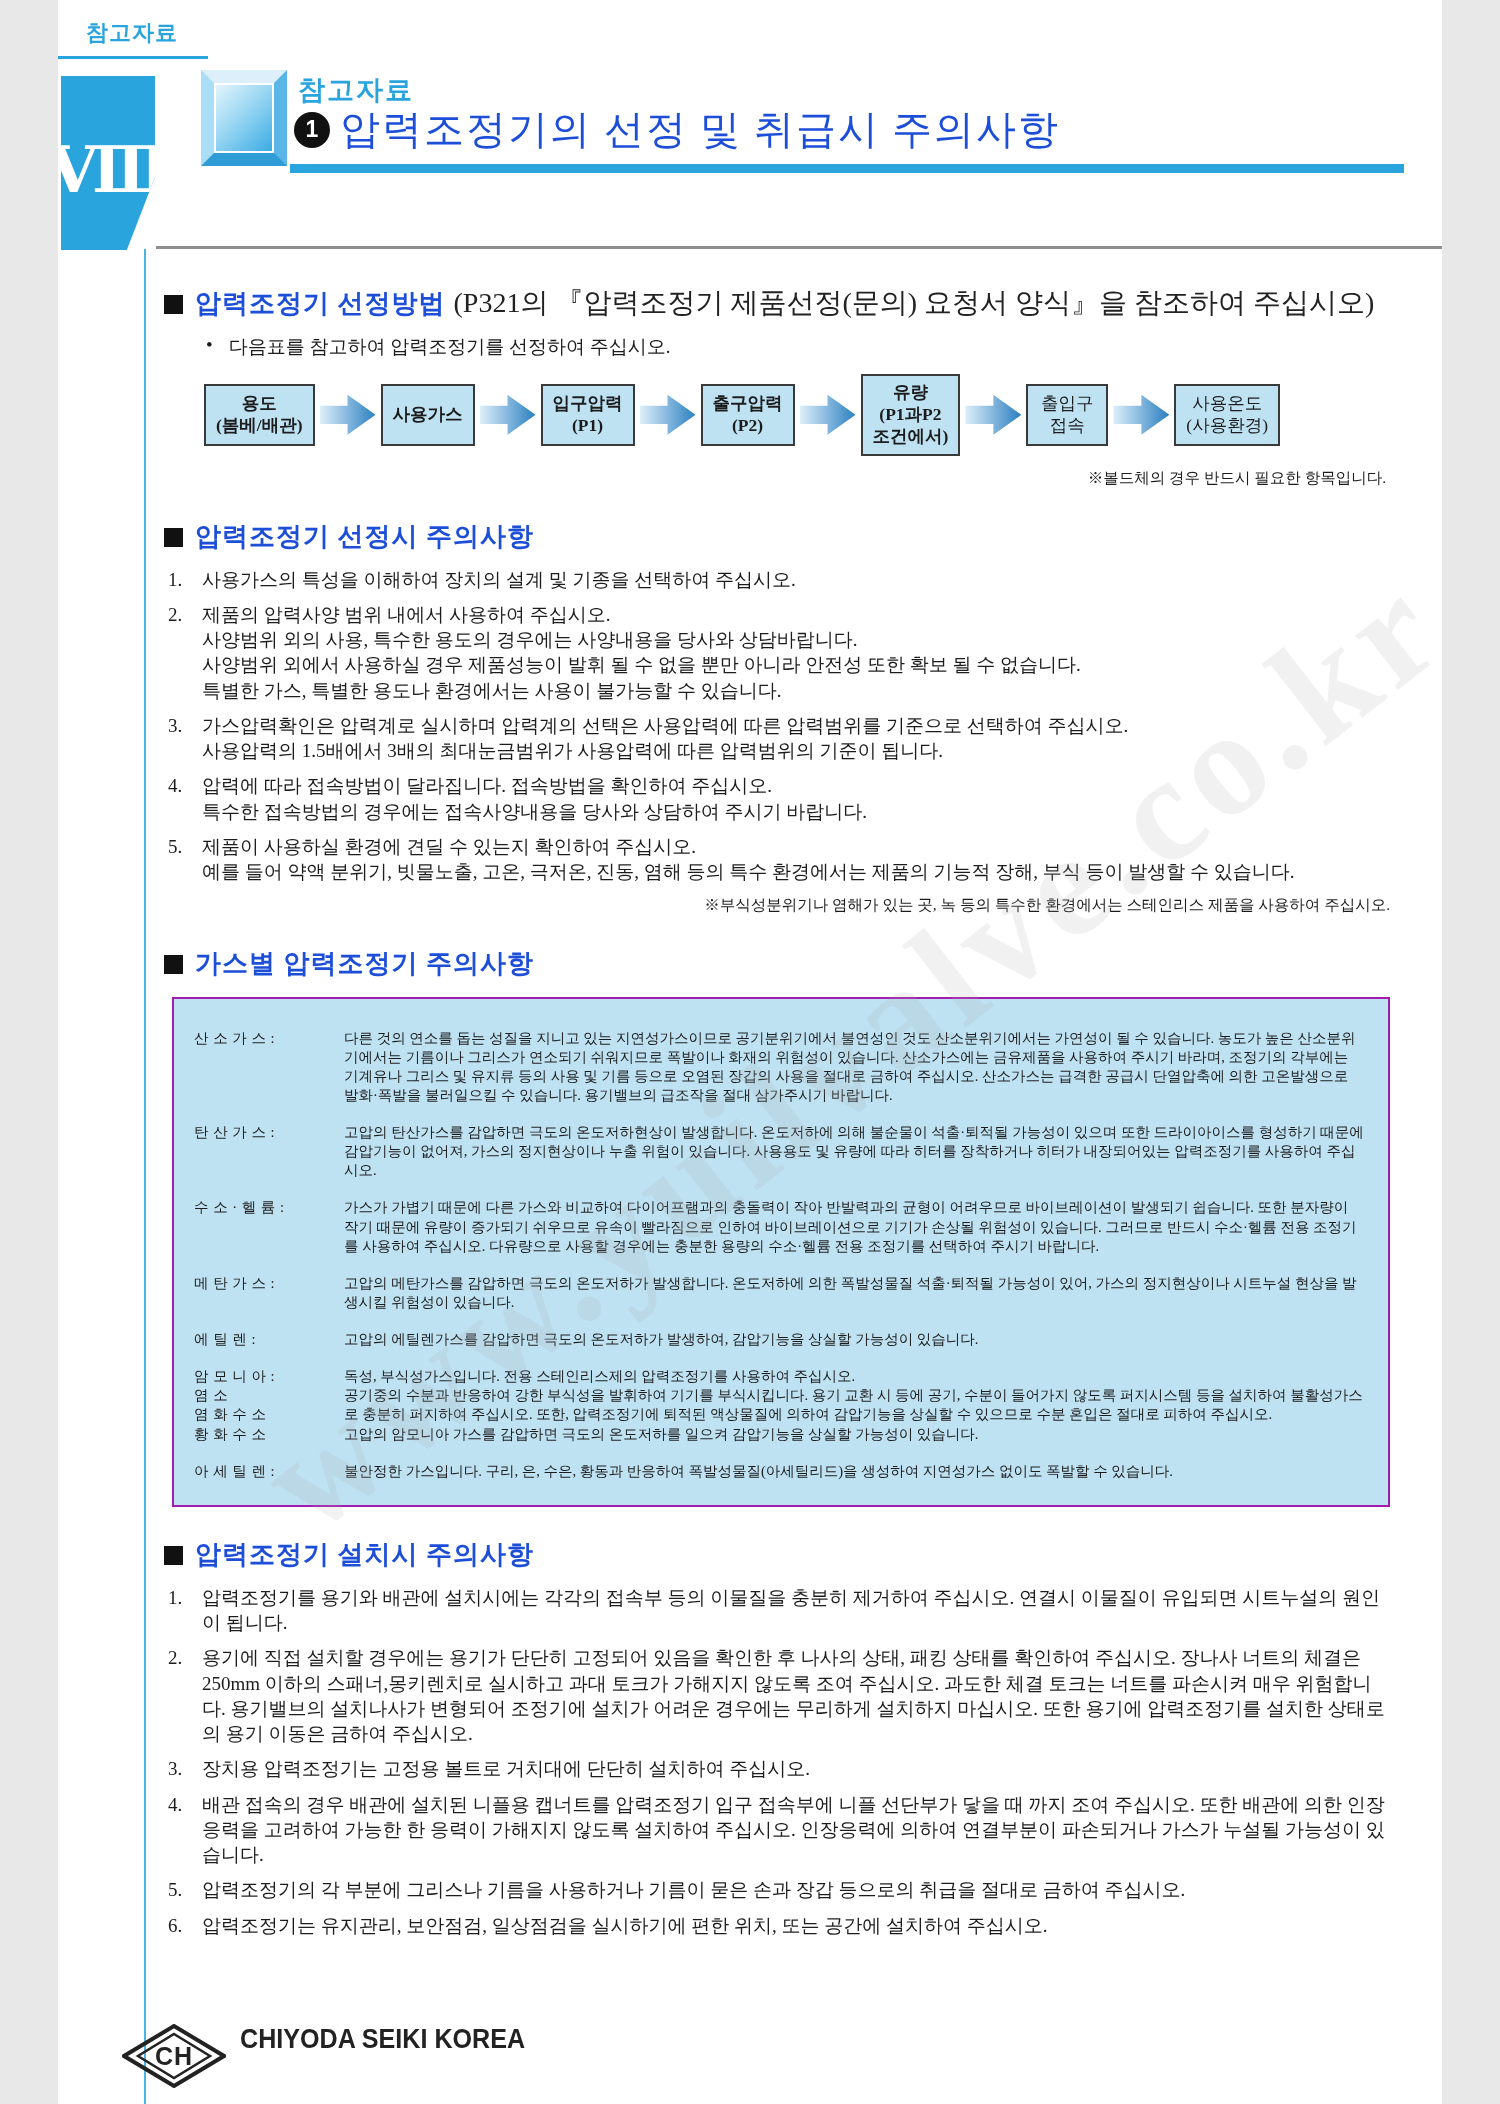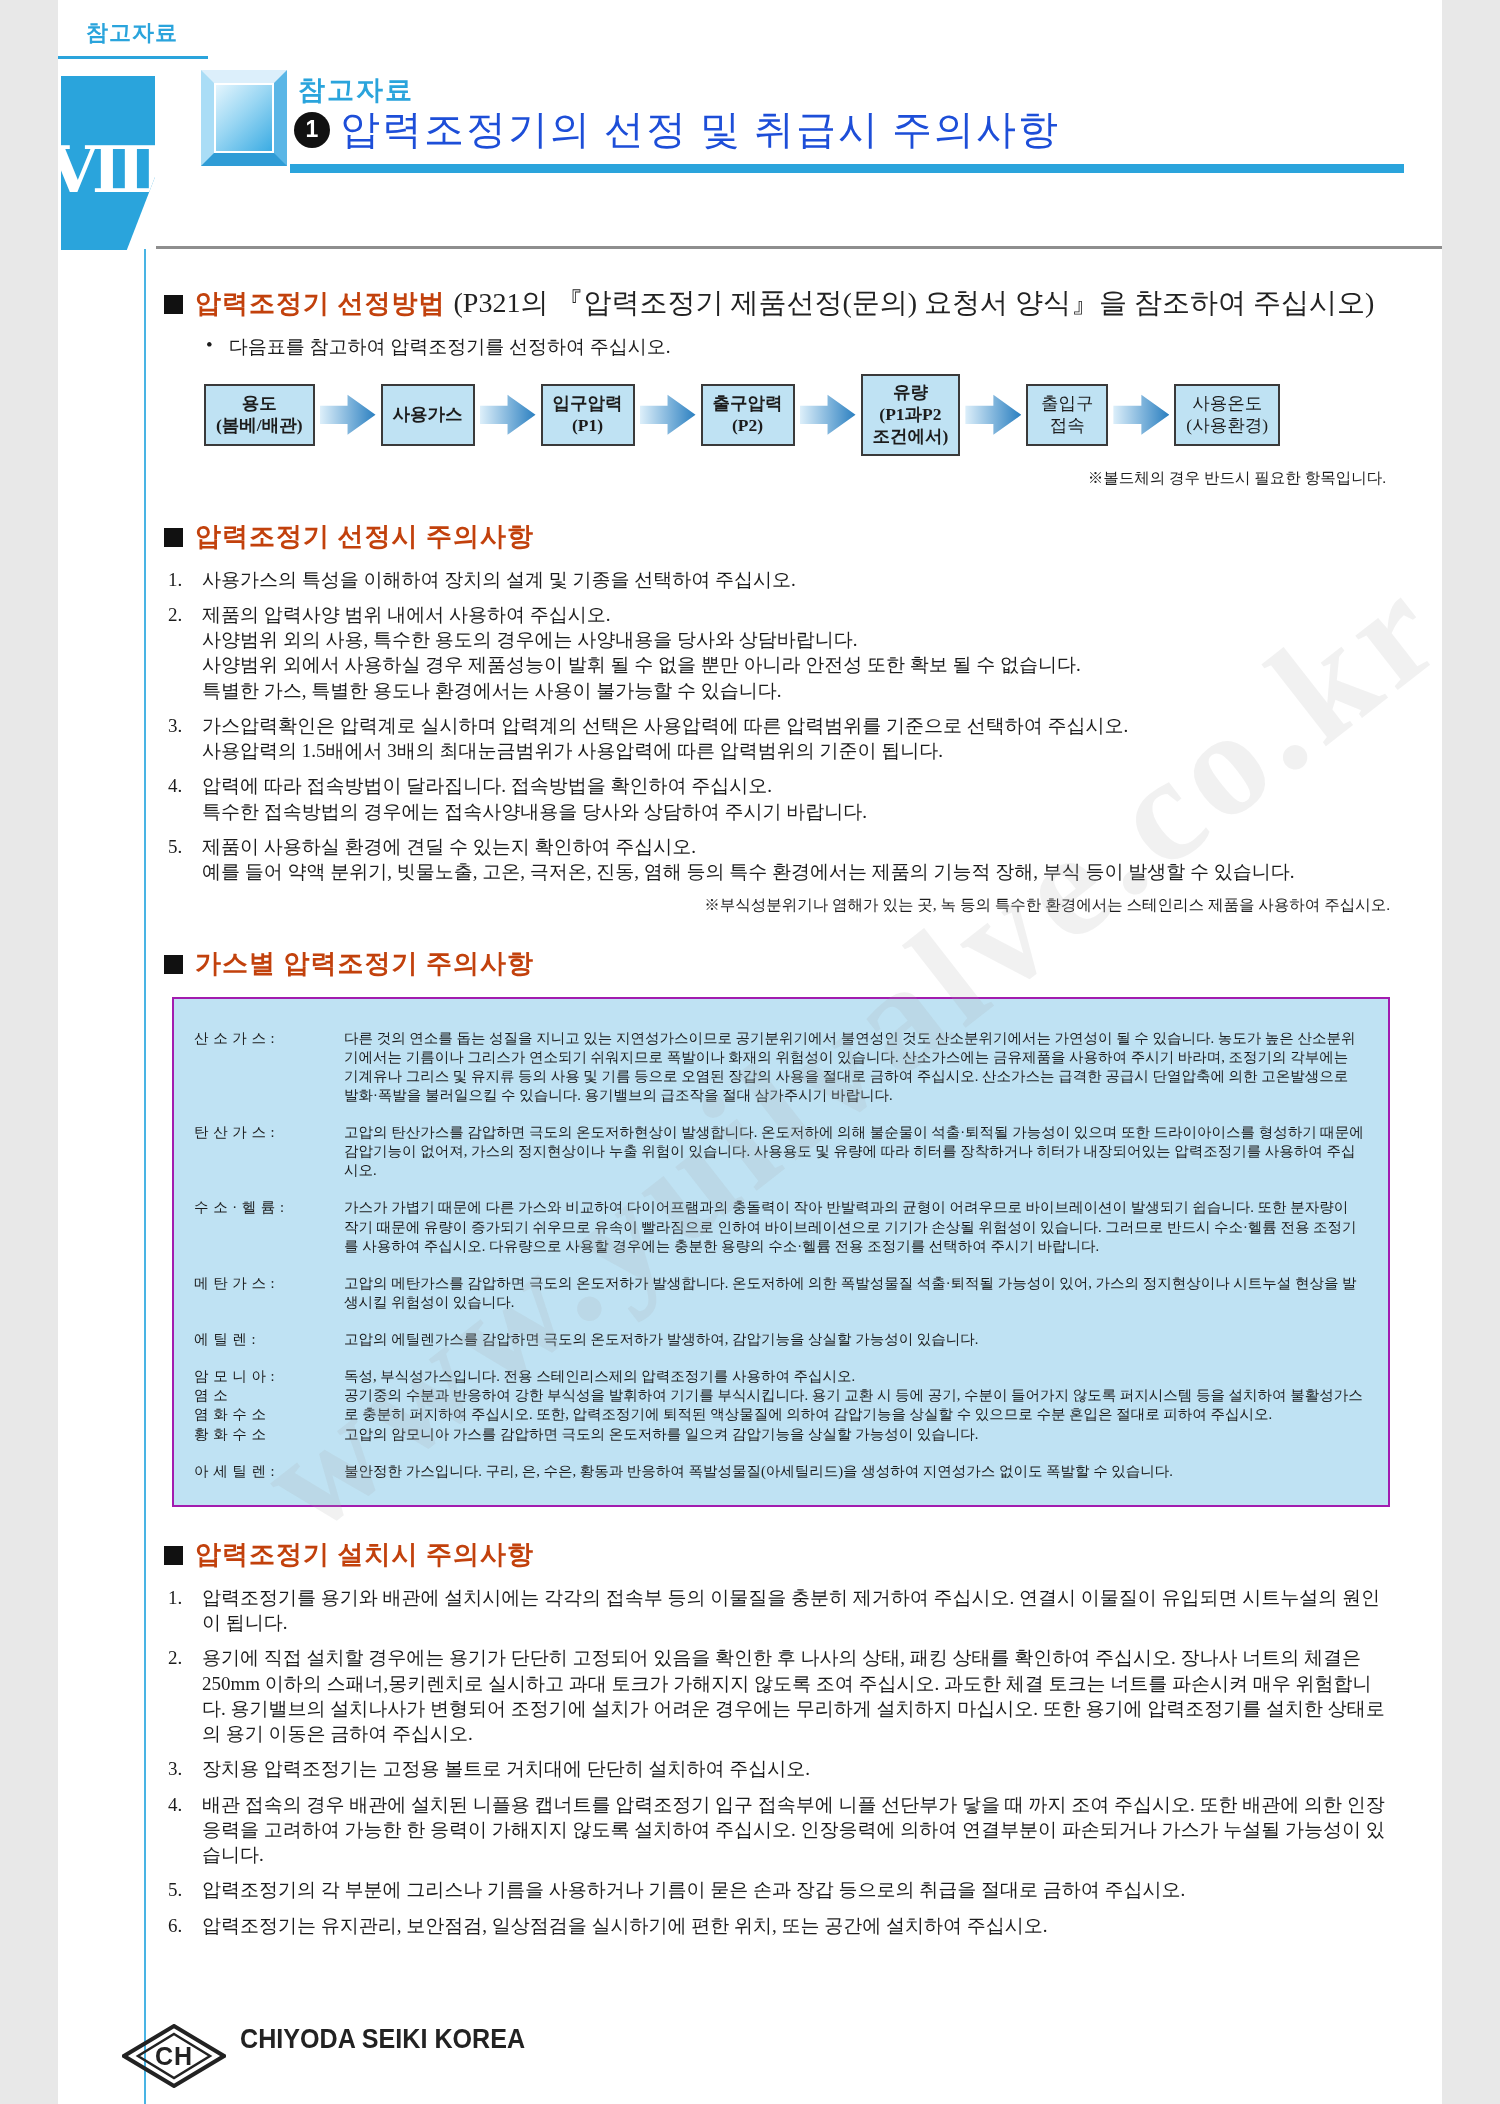--- a/index.html
+++ b/index.html
@@ -26,21 +26,21 @@
         display:flex;align-items:center;justify-content:center;font-size:23px;font-weight:bold;
         font-family:"Liberation Sans",sans-serif;flex:none;}
   .page-title-text{font-size:40px;letter-spacing:2px;color:#1d4ed8;}
   .title-bar{position:absolute;left:232px;top:164px;right:38px;height:9px;background:#2aa4dc;}
   .header-divider{position:absolute;left:98px;top:246px;right:0;height:3px;background:#8e8e8e;}
 
   
   .content{position:absolute;left:106px;right:52px;top:270px;z-index:1;}
   .sec-head{display:flex;align-items:baseline;margin-top:14px;}
   .sec-head .sq{width:19px;height:19px;background:#111;flex:none;margin-right:12px;transform:translateY(2px);}
-  .sec-title{font-size:26px;font-weight:bold;color:#c2410c;letter-spacing:1px;}
+  .sec-title{font-size:26px;font-weight:bold;color:#1d4ed8;letter-spacing:1px;}
   .sec-suffix{font-size:28px;color:#222;margin-left:8px;}
   .bullet-line{margin:12px 0 0 42px;font-size:19px;display:flex;gap:16px;}
   .bullet-marker{flex:none;}
 
   .flow{display:flex;align-items:center;margin:14px 0 0 40px;}
   .flow-box{background:#bfe2f3;border:2px solid #3a3a3a;padding:6px 10px;min-width:82px;min-height:62px;
         display:flex;align-items:center;justify-content:center;text-align:center;
         font-size:17.5px;line-height:1.25;white-space:pre-line;box-sizing:border-box;flex:none;}
   .flow-box.bold{font-weight:bold;}
   .flow-arrow{width:56px;height:54px;margin:0 5px;flex:none;

